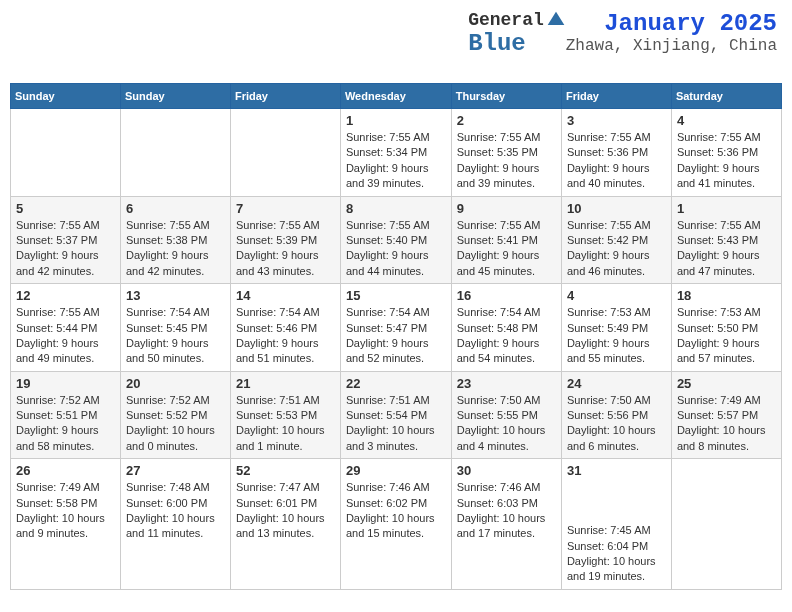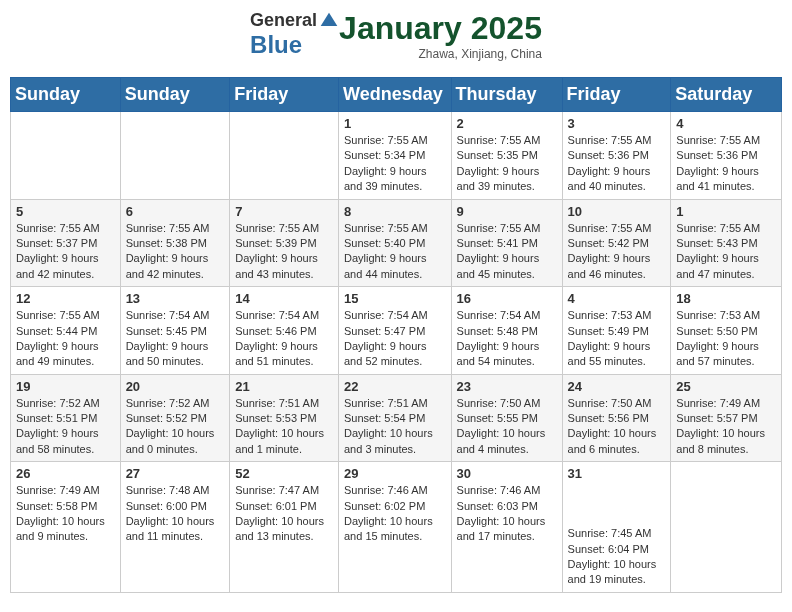--- a/index.html
+++ b/index.html
@@ -5,24 +5,25 @@
     * { box-sizing: border-box; margin: 0; padding: 0; }
     body {
       font-family: Arial, sans-serif;
       background: #fff;
       width: 792px;
       min-height: 612px;
       padding: 10px;
     }
     .header {
       display: flex;
-      justify-content: center;
+      justify-content: flex-end;
       align-items: flex-start;
-      margin-bottom: 16px;
+      margin-bottom: 26px;
       padding: 0 5px;
+      font-family: Liberation Mono, monospace;
     }
     .logo {
       display: flex;
       flex-direction: column;
       align-items: flex-start;
     }
     .logo-text {
       display: flex;
       align-items: center;
     }
@@ -38,37 +39,37 @@
     }
     .logo-icon {
       width: 20px;
       height: 20px;
       margin-left: 2px;
     }
     .title-block {
       text-align: right;
     }
     .month-year {
-      font-size: 32px;
-      font-weight: bold;
-      color: #14532d;
+      font-size: 24px;
+      font-weight: bold;
+      color: #1d4ed8;
     }
     .location {
-      font-size: 12px;
+      font-size: 16px;
       color: #555;
     }
     .calendar {
       width: 100%;
       border-collapse: collapse;
       border: 1px solid #ccc;
     }
     .calendar th {
       background-color: #2e6da4;
       color: white;
-      font-size: 18px;
+      font-size: 11px;
       font-weight: bold;
       padding: 6px 4px;
       text-align: left;
       border: 1px solid #2563a0;
     }
     .calendar td {
       border: 1px solid #ccc;
       vertical-align: top;
       padding: 4px 5px;
       width: 113px;

